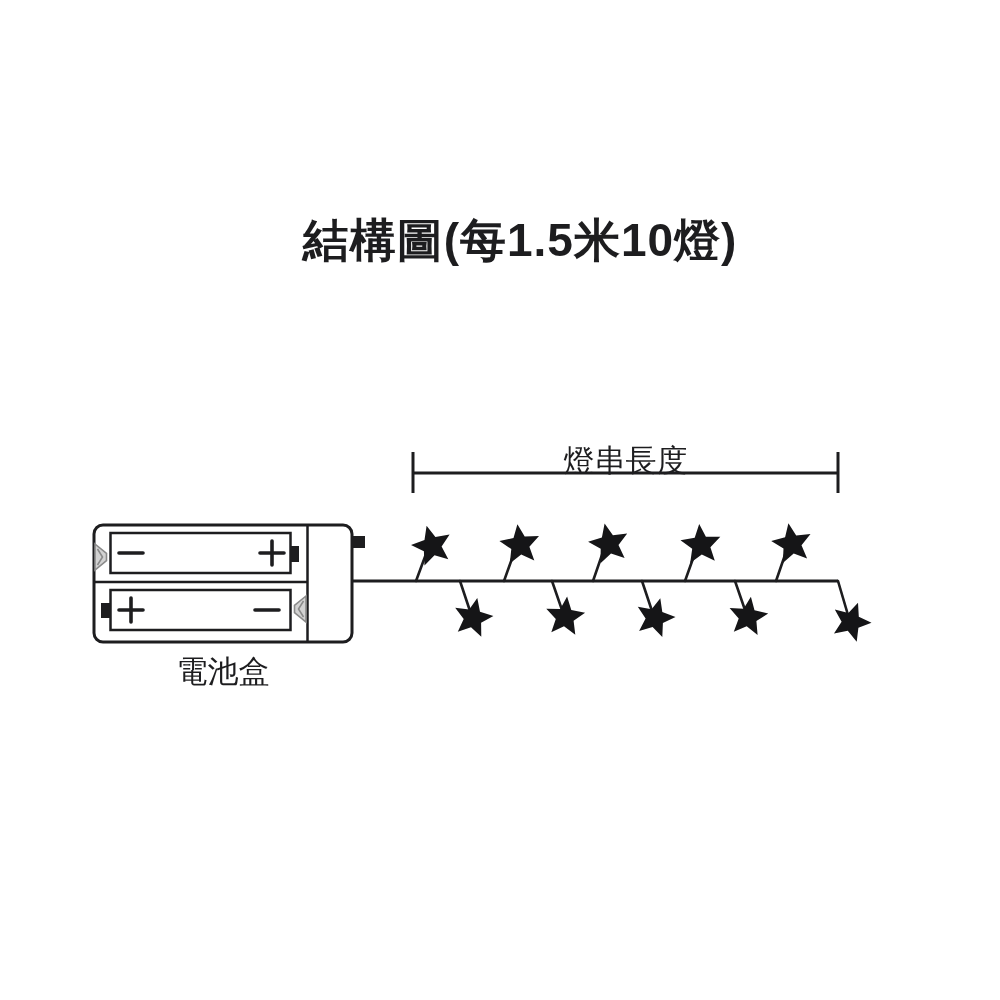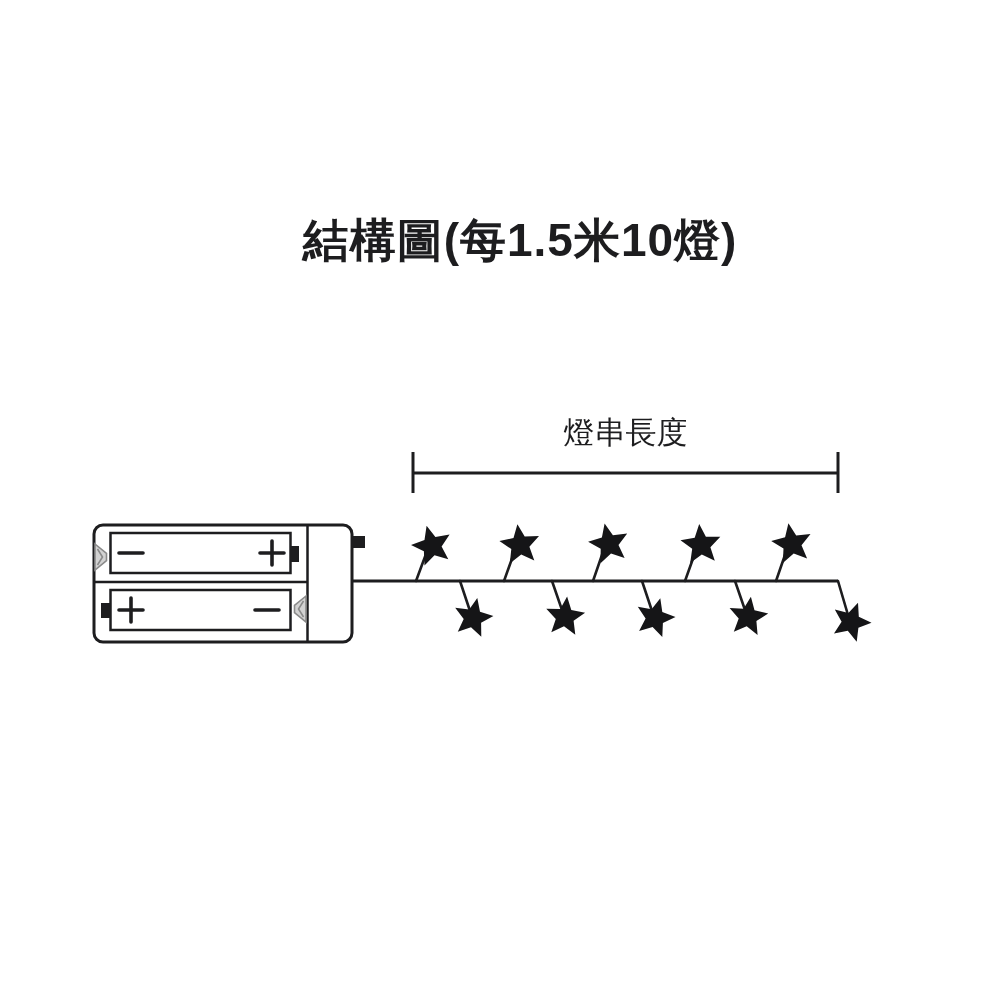--- a/index.html
+++ b/index.html
@@ -17,21 +17,21 @@
     text-align:center;
     font-size:46px;
     font-weight:700;
     letter-spacing:1px;
     color:var(--line,#1d1d1f);
     white-space:nowrap;
     margin-left:40px;
   }
   .dim-label{
     position:absolute;
-    left:413px;width:425px;top:412px;
+    left:413px;width:425px;top:440px;
     text-align:center;
     font-size:31px;
     font-weight:500;
     color:var(--line,#1d1d1f);
     white-space:nowrap;
   }
   .battery-label{
     position:absolute;
     left:94px;width:258px;top:651px;
     text-align:center;
@@ -47,20 +47,21 @@
 </style>
 </head>
 <body>
 
 <div class="canvas">
 
   <div class="title">結構圖(每1.5米10燈)</div>
 
   <div class="dim-label">燈串長度</div>
 
+  <div class="battery-label">電池盒</div>
 
   <svg class="diagram" width="1000" height="1000" viewBox="0 0 1000 1000">
 
     <g>
       <line class="stroke" x1="413" y1="473" x2="838" y2="473" stroke-width="3"></line>
       <line class="stroke" x1="413" y1="452" x2="413" y2="493" stroke-width="3"></line>
       <line class="stroke" x1="838" y1="452" x2="838" y2="493" stroke-width="3"></line>
     </g>
 
     <line class="stroke" x1="352" y1="581" x2="838" y2="581" stroke-width="3"></line>

